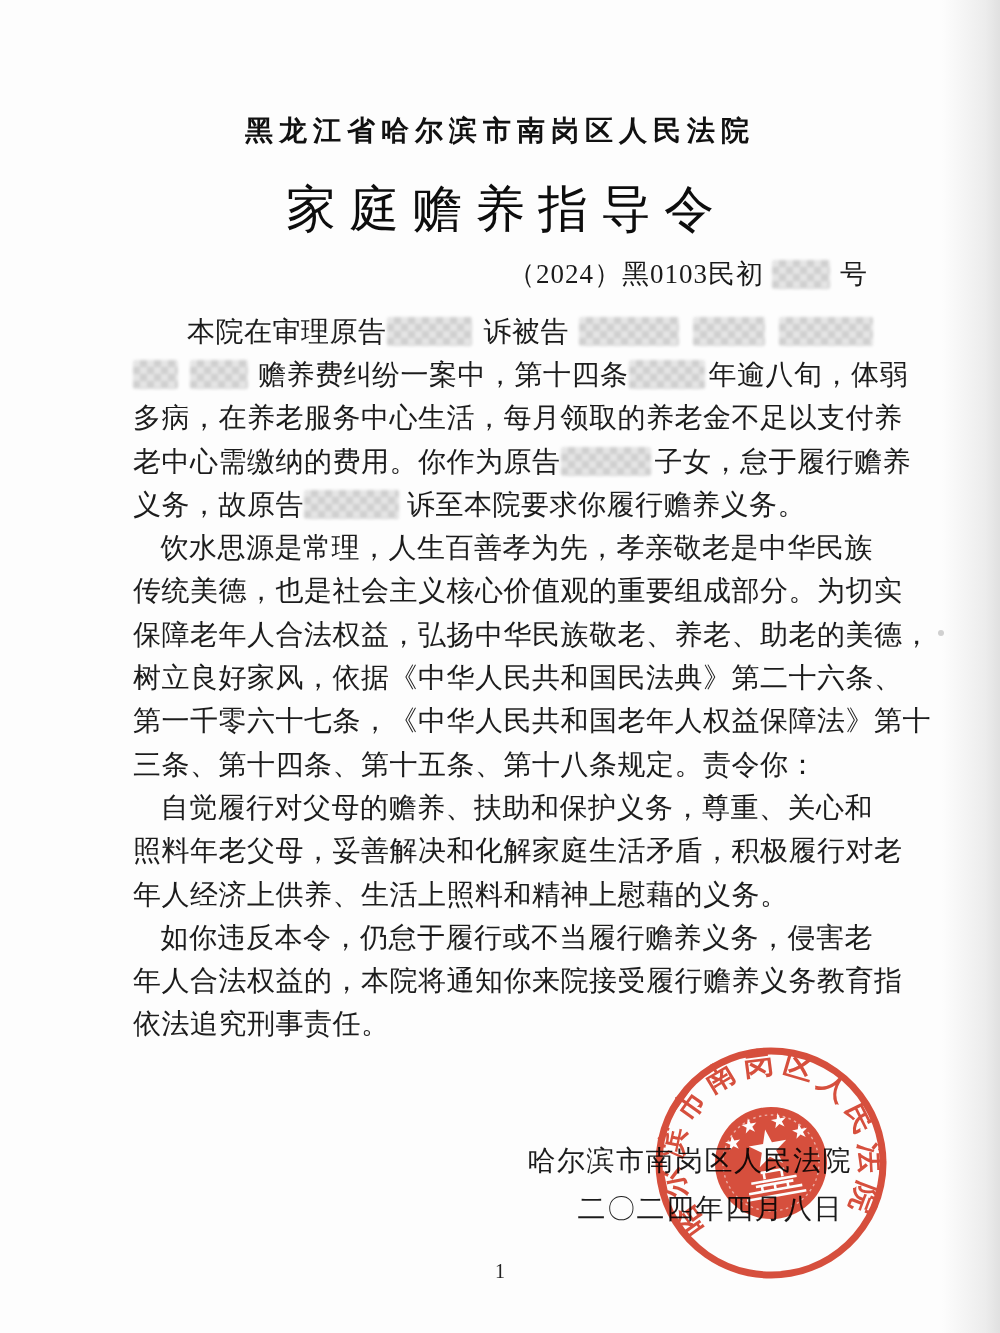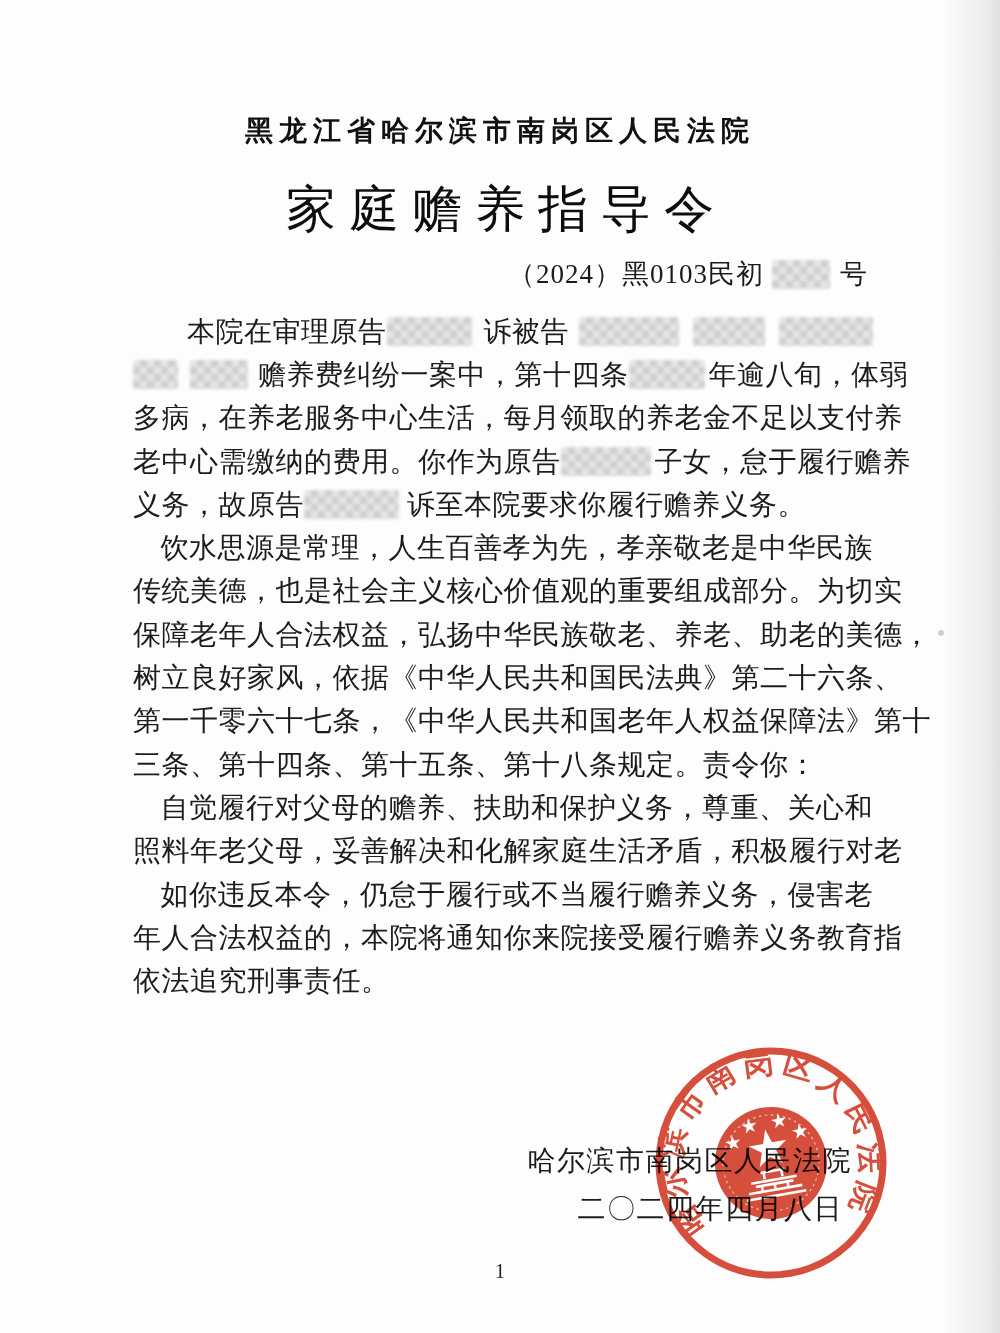--- a/index.html
+++ b/index.html
@@ -90,20 +90,21 @@
       <div class="line"><span class="run">老中心需缴纳的费用。你作为原告</span><span class="redact" style="width: 90px;"></span><span class="gapseg" style="width: 4px;"></span><span class="run">子女，怠于履行赡养</span></div>
       <div class="line"><span class="run">义务，故原告</span><span class="redact" style="width: 95px;"></span><span class="gapseg" style="width: 8px;"></span><span class="run">诉至本院要求你履行赡养义务。</span></div>
       <div class="line indent"><span class="run">饮水思源是常理，人生百善孝为先，孝亲敬老是中华民族</span></div>
       <div class="line"><span class="run">传统美德，也是社会主义核心价值观的重要组成部分。为切实</span></div>
       <div class="line"><span class="run">保障老年人合法权益，弘扬中华民族敬老、养老、助老的美德，</span></div>
       <div class="line"><span class="run">树立良好家风，依据《中华人民共和国民法典》第二十六条、</span></div>
       <div class="line"><span class="run">第一千零六十七条，《中华人民共和国老年人权益保障法》第十</span></div>
       <div class="line"><span class="run">三条、第十四条、第十五条、第十八条规定。责令你：</span></div>
       <div class="line indent"><span class="run">自觉履行对父母的赡养、扶助和保护义务，尊重、关心和</span></div>
       <div class="line"><span class="run">照料年老父母，妥善解决和化解家庭生活矛盾，积极履行对老</span></div>
+      <div class="line"><span class="run">年人经济上供养、生活上照料和精神上慰藉的义务。</span></div>
       <div class="line indent"><span class="run">如你违反本令，仍怠于履行或不当履行赡养义务，侵害老</span></div>
       <div class="line"><span class="run">年人合法权益的，本院将通知你来院接受履行赡养义务教育指</span></div>
       <div class="line"><span class="run">依法追究刑事责任。</span></div>
     </div>
 
   <div class="sig-court">哈尔滨市南岗区人民法院</div>
   <div class="sig-date">二〇二四年四月八日</div>
 
   <svg class="seal" viewBox="-130 -125 260 250">
     <g transform="rotate(-10)" fill="#d5402c">

